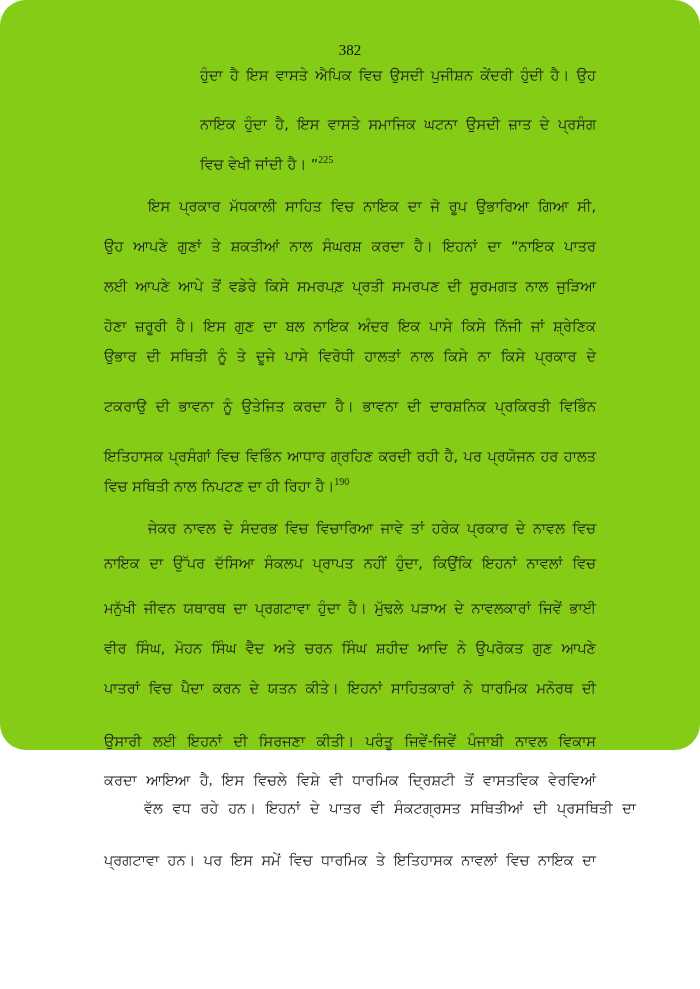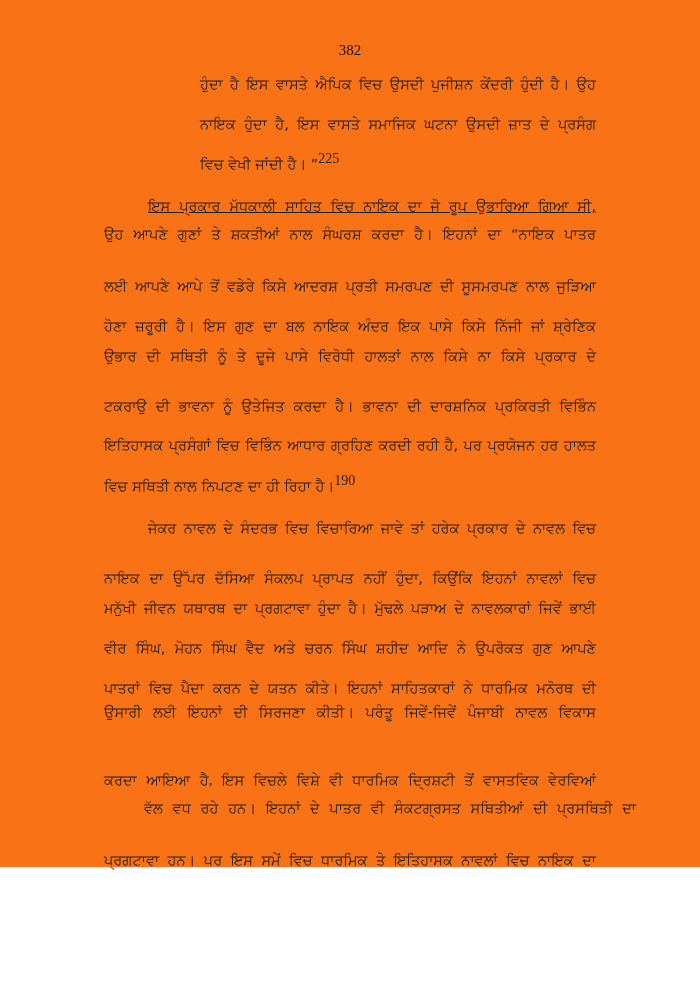--- a/index.html
+++ b/index.html
@@ -11,22 +11,23 @@
     width: 700px;
     height: 989px;
     position: relative;
     overflow: hidden;
     color: #1a1a1a;
   }
   .page {
     position: absolute;
     left: 0; top: 0;
     width: 700px;
-    height: 867px;
-    background: #f97316;
+    height: 750px;
+    background: #84cc16;
+    border-radius: 26px;
   }
   .page-number {
     position: absolute;
     top: 42px;
     left: 0;
     width: 700px;
     text-align: center;
     font-family: "Liberation Serif", serif;
     font-size: 15px;
     color: #111;
@@ -42,54 +43,54 @@
     text-align-last: justify;
   }
   .line.last {
     text-align-last: left;
   }
   .quote .line { left: 200px; width: 396px; }
   .para .line { left: 104px; width: 492px; }
   .para .line.indent { left: 148px; width: 448px; }
   sup.fn {
     font-family: "Liberation Serif", serif;
-    font-size: 14px;
+    font-size: 10px;
     vertical-align: super;
     line-height: 0;
   }
 </style>
 </head>
 <body>
 
 <div class="page">
 
   <div class="page-number">382</div>
 
   <div class="quote">
-    <div class="line" style="top:74px;">ਹੁੰਦਾ ਹੈ ਇਸ ਵਾਸਤੇ ਐਪਿਕ ਵਿਚ ਉਸਦੀ ਪੁਜੀਸ਼ਨ ਕੇਂਦਰੀ ਹੁੰਦੀ ਹੈ। ਉਹ</div>
+    <div class="line" style="top:65px;">ਹੁੰਦਾ ਹੈ ਇਸ ਵਾਸਤੇ ਐਪਿਕ ਵਿਚ ਉਸਦੀ ਪੁਜੀਸ਼ਨ ਕੇਂਦਰੀ ਹੁੰਦੀ ਹੈ। ਉਹ</div>
     <div class="line" style="top:114px;">ਨਾਇਕ ਹੁੰਦਾ ਹੈ, ਇਸ ਵਾਸਤੇ ਸਮਾਜਿਕ ਘਟਨਾ ਉਸਦੀ ਜ਼ਾਤ ਦੇ ਪ੍ਰਸੰਗ</div>
     <div class="line last" style="top:154px;"><span>ਵਿਚ ਵੇਖੀ ਜਾਂਦੀ ਹੈ। ”</span><sup class="fn">225</sup></div>
   </div>
 
   <div class="para">
-    <div class="line indent" style="top:196px;text-decoration:underline;">ਇਸ ਪ੍ਰਕਾਰ ਮੱਧਕਾਲੀ ਸਾਹਿਤ ਵਿਚ ਨਾਇਕ ਦਾ ਜੋ ਰੂਪ ਉਭਾਰਿਆ ਗਿਆ ਸੀ,</div>
-    <div class="line" style="top:224px;">ਉਹ ਆਪਣੇ ਗੁਣਾਂ ਤੇ ਸ਼ਕਤੀਆਂ ਨਾਲ ਸੰਘਰਸ਼ ਕਰਦਾ ਹੈ। ਇਹਨਾਂ ਦਾ “ਨਾਇਕ ਪਾਤਰ</div>
-    <div class="line" style="top:276px;">ਲਈ ਆਪਣੇ ਆਪੇ ਤੋਂ ਵਡੇਰੇ ਕਿਸੇ ਆਦਰਸ਼ ਪ੍ਰਤੀ ਸਮਰਪਣ ਦੀ ਸੂਸਮਰਪਣ ਨਾਲ ਜੁੜਿਆ</div>
+    <div class="line indent" style="top:196px;">ਇਸ ਪ੍ਰਕਾਰ ਮੱਧਕਾਲੀ ਸਾਹਿਤ ਵਿਚ ਨਾਇਕ ਦਾ ਜੋ ਰੂਪ ਉਭਾਰਿਆ ਗਿਆ ਸੀ,</div>
+    <div class="line" style="top:236px;">ਉਹ ਆਪਣੇ ਗੁਣਾਂ ਤੇ ਸ਼ਕਤੀਆਂ ਨਾਲ ਸੰਘਰਸ਼ ਕਰਦਾ ਹੈ। ਇਹਨਾਂ ਦਾ “ਨਾਇਕ ਪਾਤਰ</div>
+    <div class="line" style="top:276px;">ਲਈ ਆਪਣੇ ਆਪੇ ਤੋਂ ਵਡੇਰੇ ਕਿਸੇ ਸਮਰਪਣ਼ ਪ੍ਰਤੀ ਸਮਰਪਣ ਦੀ ਸੂਰਮਗਤ ਨਾਲ ਜੁੜਿਆ</div>
     <div class="line" style="top:316px;">ਹੋਣਾ ਜ਼ਰੂਰੀ ਹੈ। ਇਸ ਗੁਣ ਦਾ ਬਲ ਨਾਇਕ ਅੰਦਰ ਇਕ ਪਾਸੇ ਕਿਸੇ ਨਿੱਜੀ ਜਾਂ ਸ਼੍ਰੇਣਿਕ</div>
     <div class="line" style="top:346px;">ਉਭਾਰ ਦੀ ਸਥਿਤੀ ਨੂੰ ਤੇ ਦੂਜੇ ਪਾਸੇ ਵਿਰੋਧੀ ਹਾਲਤਾਂ ਨਾਲ ਕਿਸੇ ਨਾ ਕਿਸੇ ਪ੍ਰਕਾਰ ਦੇ</div>
     <div class="line" style="top:396px;">ਟਕਰਾਉ ਦੀ ਭਾਵਨਾ ਨੂੰ ਉਤੇਜਿਤ ਕਰਦਾ ਹੈ। ਭਾਵਨਾ ਦੀ ਦਾਰਸ਼ਨਿਕ ਪ੍ਰਕਿਰਤੀ ਵਿਭਿੰਨ</div>
-    <div class="line" style="top:435px;">ਇਤਿਹਾਸਕ ਪ੍ਰਸੰਗਾਂ ਵਿਚ ਵਿਭਿੰਨ ਆਧਾਰ ਗ੍ਰਹਿਣ ਕਰਦੀ ਰਹੀ ਹੈ, ਪਰ ਪ੍ਰਯੋਜਨ ਹਰ ਹਾਲਤ</div>
+    <div class="line" style="top:446px;">ਇਤਿਹਾਸਕ ਪ੍ਰਸੰਗਾਂ ਵਿਚ ਵਿਭਿੰਨ ਆਧਾਰ ਗ੍ਰਹਿਣ ਕਰਦੀ ਰਹੀ ਹੈ, ਪਰ ਪ੍ਰਯੋਜਨ ਹਰ ਹਾਲਤ</div>
     <div class="line last" style="top:476px;"><span>ਵਿਚ ਸਥਿਤੀ ਨਾਲ ਨਿਪਟਣ ਦਾ ਹੀ ਰਿਹਾ ਹੈ।</span><sup class="fn">190</sup></div>
   </div>
 
   <div class="para">
     <div class="line indent" style="top:518px;">ਜੇਕਰ ਨਾਵਲ ਦੇ ਸੰਦਰਭ ਵਿਚ ਵਿਚਾਰਿਆ ਜਾਵੇ ਤਾਂ ਹਰੇਕ ਪ੍ਰਕਾਰ ਦੇ ਨਾਵਲ ਵਿਚ</div>
-    <div class="line" style="top:568px;">ਨਾਇਕ ਦਾ ਉੱਪਰ ਦੱਸਿਆ ਸੰਕਲਪ ਪ੍ਰਾਪਤ ਨਹੀਂ ਹੁੰਦਾ, ਕਿਉਂਕਿ ਇਹਨਾਂ ਨਾਵਲਾਂ ਵਿਚ</div>
+    <div class="line" style="top:553px;">ਨਾਇਕ ਦਾ ਉੱਪਰ ਦੱਸਿਆ ਸੰਕਲਪ ਪ੍ਰਾਪਤ ਨਹੀਂ ਹੁੰਦਾ, ਕਿਉਂਕਿ ਇਹਨਾਂ ਨਾਵਲਾਂ ਵਿਚ</div>
     <div class="line" style="top:598px;">ਮਨੁੱਖੀ ਜੀਵਨ ਯਥਾਰਥ ਦਾ ਪ੍ਰਗਟਾਵਾ ਹੁੰਦਾ ਹੈ। ਮੁੱਢਲੇ ਪੜਾਅ ਦੇ ਨਾਵਲਕਾਰਾਂ ਜਿਵੇਂ ਭਾਈ</div>
     <div class="line" style="top:638px;">ਵੀਰ ਸਿੰਘ, ਮੋਹਨ ਸਿੰਘ ਵੈਦ ਅਤੇ ਚਰਨ ਸਿੰਘ ਸ਼ਹੀਦ ਆਦਿ ਨੇ ਉਪਰੋਕਤ ਗੁਣ ਆਪਣੇ</div>
     <div class="line" style="top:678px;">ਪਾਤਰਾਂ ਵਿਚ ਪੈਦਾ ਕਰਨ ਦੇ ਯਤਨ ਕੀਤੇ। ਇਹਨਾਂ ਸਾਹਿਤਕਾਰਾਂ ਨੇ ਧਾਰਮਿਕ ਮਨੋਰਥ ਦੀ</div>
-    <div class="line" style="top:702px;">ਉਸਾਰੀ ਲਈ ਇਹਨਾਂ ਦੀ ਸਿਰਜਣਾ ਕੀਤੀ। ਪਰੰਤੂ ਜਿਵੇਂ-ਜਿਵੇਂ ਪੰਜਾਬੀ ਨਾਵਲ ਵਿਕਾਸ</div>
+    <div class="line" style="top:731px;">ਉਸਾਰੀ ਲਈ ਇਹਨਾਂ ਦੀ ਸਿਰਜਣਾ ਕੀਤੀ। ਪਰੰਤੂ ਜਿਵੇਂ-ਜਿਵੇਂ ਪੰਜਾਬੀ ਨਾਵਲ ਵਿਕਾਸ</div>
     <div class="line" style="top:770px;font-family:Liberation Serif, serif;">ਕਰਦਾ ਆਇਆ ਹੈ, ਇਸ ਵਿਚਲੇ ਵਿਸ਼ੇ ਵੀ ਧਾਰਮਿਕ ਦ੍ਰਿਸ਼ਟੀ ਤੋਂ ਵਾਸਤਵਿਕ ਵੇਰਵਿਆਂ</div>
     <div class="line" style="top:798px;margin-left:40px;">ਵੱਲ ਵਧ ਰਹੇ ਹਨ। ਇਹਨਾਂ ਦੇ ਪਾਤਰ ਵੀ ਸੰਕਟਗ੍ਰਸਤ ਸਥਿਤੀਆਂ ਦੀ ਪ੍ਰਸਥਿਤੀ ਦਾ</div>
     <div class="line" style="top:838px;margin-top:12px;">ਪ੍ਰਗਟਾਵਾ ਹਨ। ਪਰ ਇਸ ਸਮੇਂ ਵਿਚ ਧਾਰਮਿਕ ਤੇ ਇਤਿਹਾਸਕ ਨਾਵਲਾਂ ਵਿਚ ਨਾਇਕ ਦਾ</div>
   </div>
 
 </div>
 
 </body></html>

